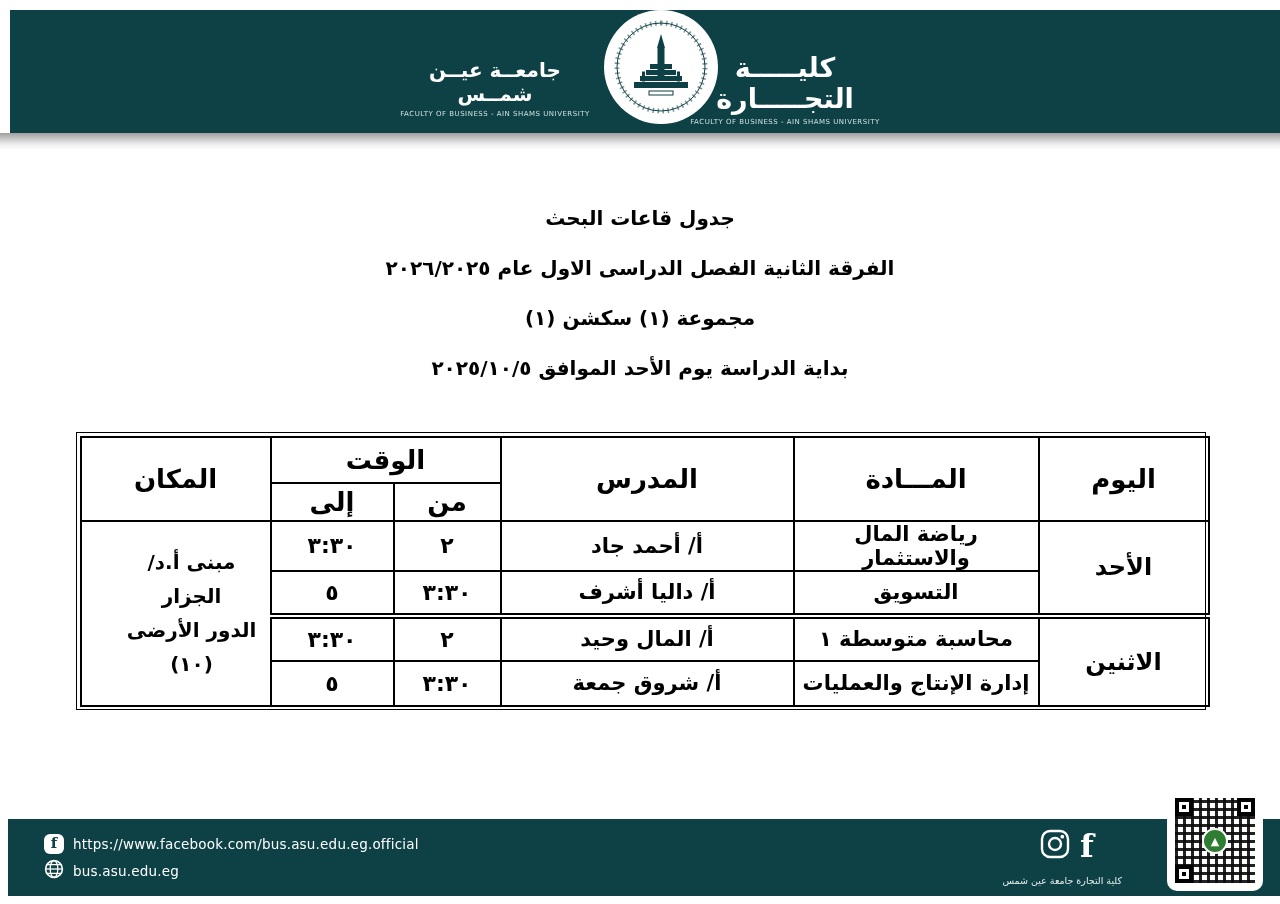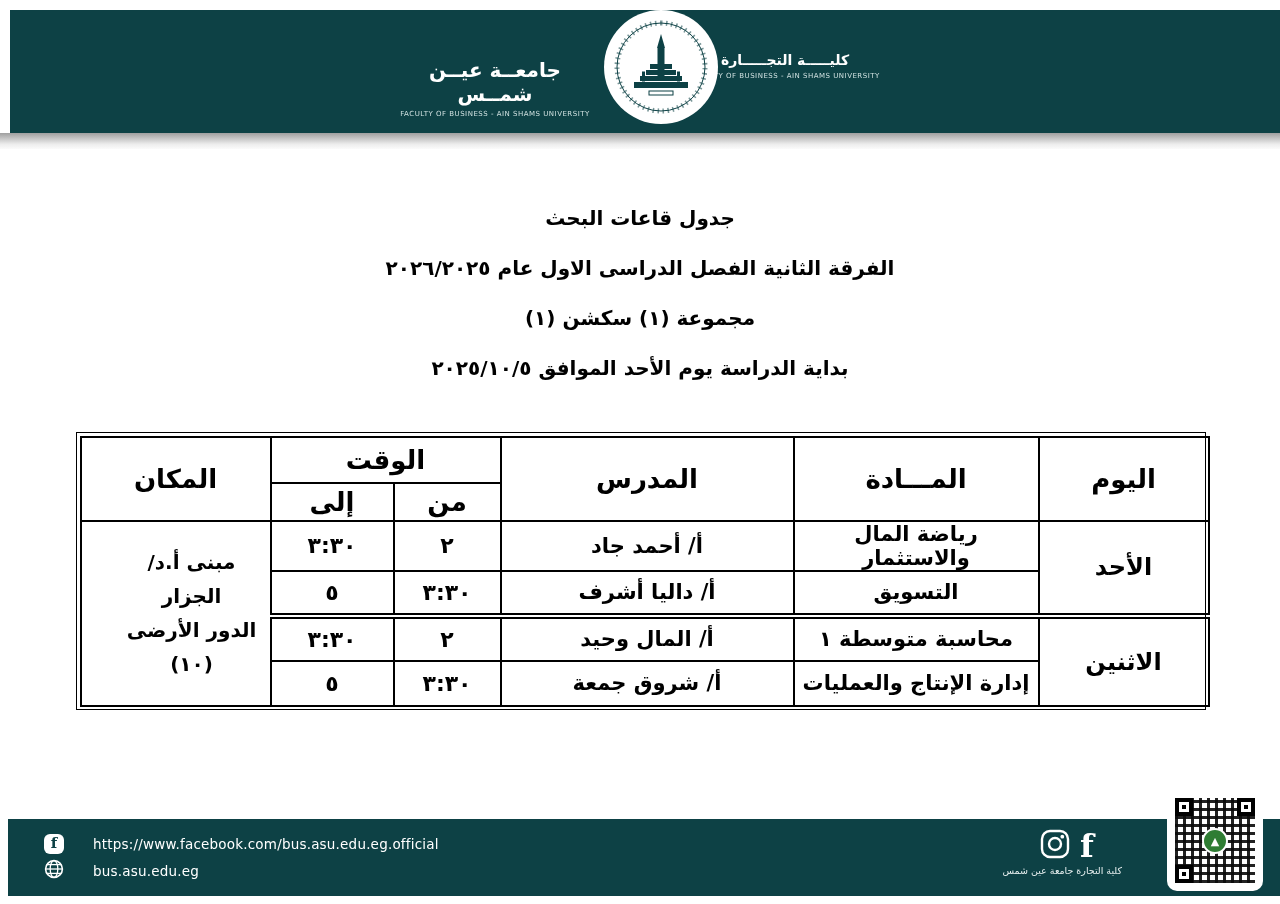--- a/index.html
+++ b/index.html
@@ -18,21 +18,21 @@
   .gray-strip {
     position:absolute; top:133px; left:0; right:0; height:16px;
     background:linear-gradient(#9f9f9f, #ededed 70%, #fbfbfb);
   }
   .logo-circle {
     position:absolute; left:592px; top:-2px; width:118px; height:118px;
   }
   .hdr-block { position:absolute; color:#fff; text-align:center; }
   .hdr-faculty { right:395px; top:42px; width:200px; }
   .hdr-univ   { left:390px; top:48px; width:190px; }
-  .hdr-ar { font-size:14px; font-weight:bold; letter-spacing:1px; direction:rtl; }
+  .hdr-ar { font-size:27px; font-weight:bold; letter-spacing:1px; direction:rtl; }
   .hdr-univ .hdr-ar { font-size:20px; }
   .hdr-en { font-size:7px; letter-spacing:.5px; margin-top:4px; color:#cfe0e0; white-space:nowrap; }
 
   
   .title-wrap {
     position:absolute; top:193px; left:0; width:1280px;
     text-align:center; direction:rtl; color:#000;
   }
   .title-line { font-size:20px; font-weight:bold; line-height:50px; }
 
@@ -64,29 +64,29 @@
   td.group-end { border-bottom:6px double #000; }
   td.place-cell { font-size:20px; line-height:34px;padding-left:36px; }
 
   
   .footer-band {
     position:absolute; left:8px; right:0; top:819px; height:77px;
     background:#0d4145; color:#fff;
   }
   .f-left { position:absolute; left:36px; top:11px; }
   .f-row { display:flex; align-items:center; gap:9px; height:27px; }
-  .f-url { font-size:13.5px; color:#fff; letter-spacing:.2px;margin-left:20px; }
+  .f-url { font-size:13.5px; color:#fff; letter-spacing:.2px; }
   .fb-badge {
     width:20px; height:20px; background:#fff; border-radius:6px;
     color:#0d4145; font-weight:bold; font-size:15px; text-align:center;
     line-height:19px; font-family:"DejaVu Serif", serif;
   }
   .f-social { position:absolute; right:158px; top:8px; width:110px; text-align:center; }
   .f-icons { display:flex; justify-content:center; align-items:center; gap:10px; height:38px; }
-  .f-caption { font-size:9.5px; margin-top:0; direction:rtl; color:#e8f0f0; white-space:nowrap; }
+  .f-caption { font-size:9.5px; margin-top:10px; direction:rtl; color:#e8f0f0; white-space:nowrap; }
   .fb-f { font-size:32px; font-weight:bold; font-family:"DejaVu Serif", serif; line-height:30px; }
 
   .qr-card {
     position:absolute; right:17px; top:790px; width:96px; height:101px;
     background:#fff; border-radius:10px; padding:8px;
   }
   .qr {
     position:relative; width:80px; height:85px;
     background:
       repeating-linear-gradient(90deg, rgba(10,10,10,.9) 0 3px, transparent 3px 8px),

